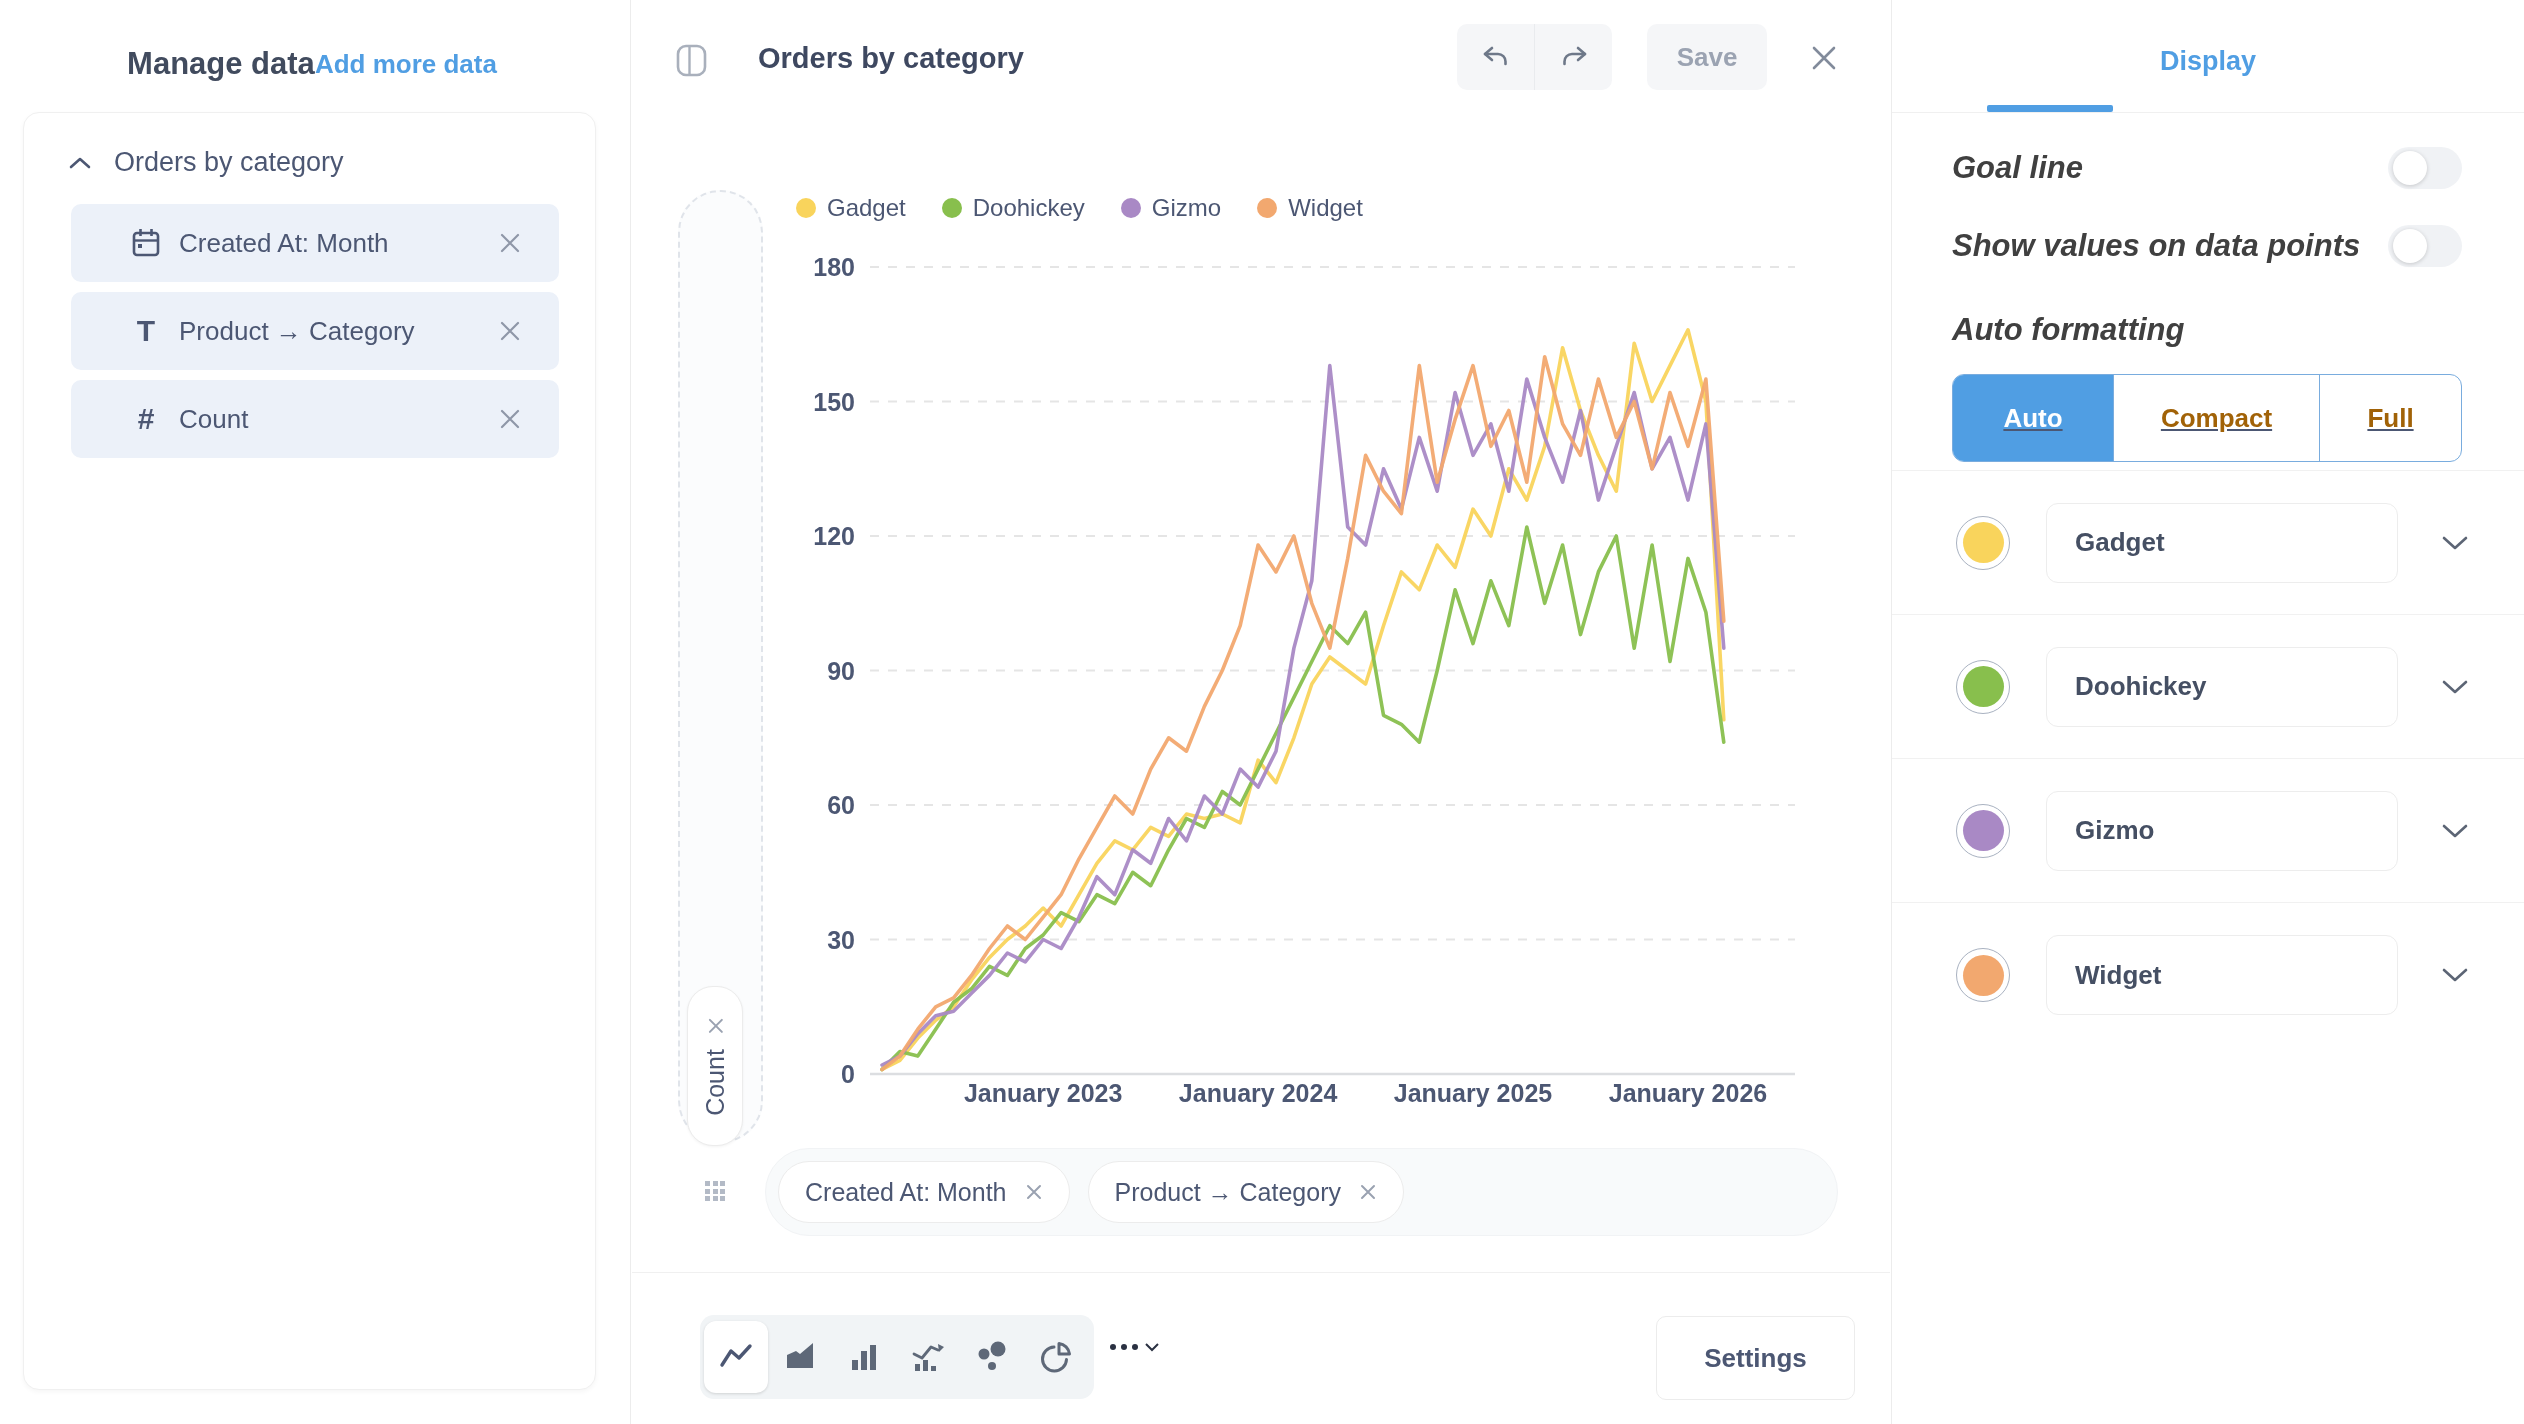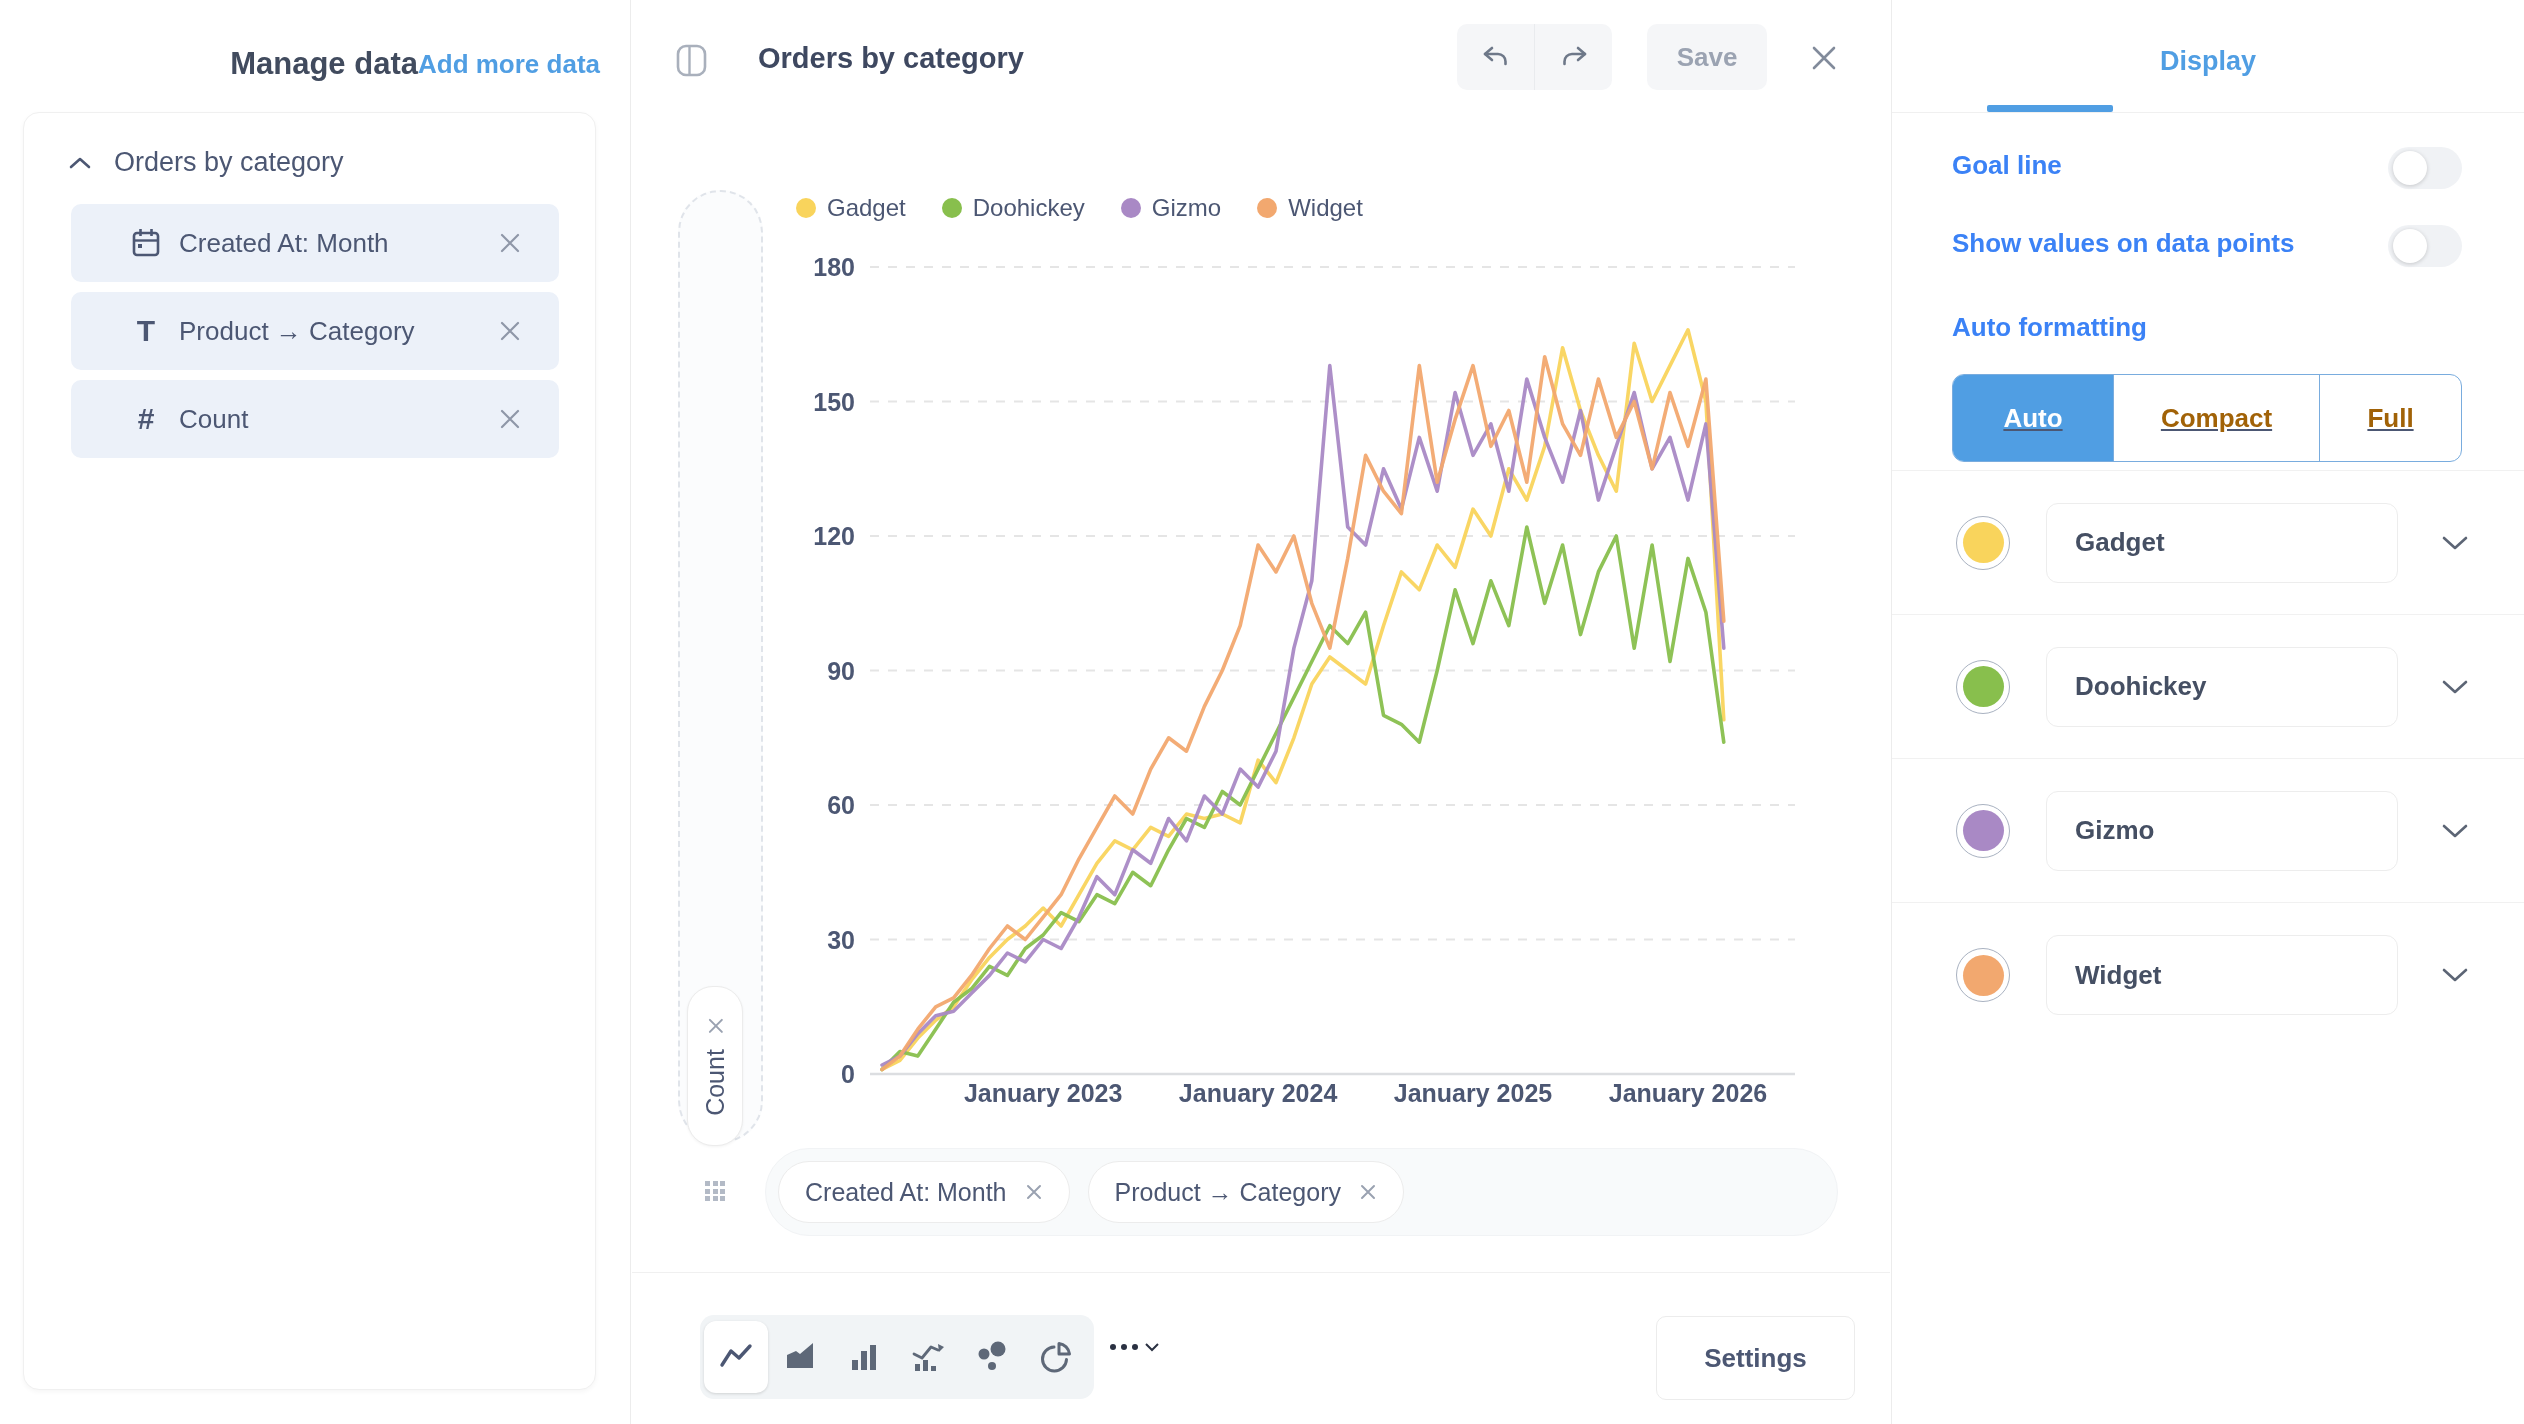--- a/index.html
+++ b/index.html
@@ -1,20 +1,20 @@
 <!DOCTYPE html>
 <html><head>
 <meta charset="utf-8">
 <style>
   * { margin:0; padding:0; box-sizing:border-box; }
   html,body { width:2524px; height:1424px; background:#fff; font-family:"Liberation Sans", sans-serif; color:#4C5773; overflow:hidden; }
 
   
   #left-sidebar { position:absolute; left:0; top:0; width:631px; height:1424px; background:#fff; border-right:1px solid #ECECEC; }
-  .sidebar-header { position:absolute; left:24px; right:30px; top:38px; height:52px; display:flex; align-items:center; justify-content:flex-end; }
+  .sidebar-header { position:absolute; left:24px; right:30px; top:38px; height:52px; display:flex; align-items:center; justify-content:center; }
   .sidebar-title { font-size:31px; font-weight:700; color:#414B5E; }
   .add-more { font-size:26px; font-weight:700; color:#509EE3; cursor:pointer; }
   .dataset-card { position:absolute; left:23px; top:112px; width:573px; height:1278px; background:#fff; border:1px solid #F0F0F0; border-radius:16px; box-shadow:0 2px 5px rgba(0,0,0,0.04); }
   .card-header { display:flex; align-items:center; gap:22px; margin:34px 0 26px 44px; }
   .card-header .title { font-size:27px; color:#4C5773; }
   .field-pill { position:relative; margin:0 0 10px 47px; width:488px; height:78px; background:#ECF1F9; border-radius:10px; display:flex; align-items:center; padding-left:58px; cursor:pointer; }
   .field-pill .f-icon { width:34px; display:flex; justify-content:center; margin-right:16px; color:#4C5773; font-weight:700; }
   .field-pill .f-label { font-size:26px; color:#4C5773; }
   .pill-x { position:absolute; right:36px; top:50%; transform:translateY(-50%); width:26px; height:26px; cursor:pointer; }
 
@@ -59,21 +59,21 @@
   .more-dots span { width:6px; height:6px; border-radius:50%; background:#2A3142; }
   .settings-btn { position:absolute; left:1024px; top:1316px; width:199px; height:84px; background:#fff; border:1.5px solid #ECECEC; border-radius:10px; font-size:26px; font-weight:700; color:#4C5773; font-family:inherit; cursor:pointer; }
 
   
   #right-panel { position:absolute; left:1891px; top:0; width:633px; height:1424px; background:#fff; border-left:1px solid #ECECEC; }
   .tabs { position:relative; height:113px; border-bottom:1px solid #F0F0F0; display:flex; }
   .tab { flex:1; display:flex; align-items:center; justify-content:center; font-size:27px; font-weight:700; color:#414B5E; cursor:pointer; padding-top:10px; }
   .tab.active { color:#509EE3; }
   .tab-underline { position:absolute; left:calc(25% - 63px); bottom:0; width:126px; height:7px; background:#509EE3; border-radius:2px; }
 
-  .panel-row-label { position:absolute; left:60px; font-size:26px; font-weight:700; color:#3b82f6; }
+  .panel-row-label { position:absolute; left:60px; font-size:31px; font-weight:700; color:#404040;font-style:italic; }
   .toggle { position:absolute; right:62px; width:74px; height:42px; border-radius:21px; background:#F0F2F5; cursor:pointer; }
   .toggle .knob { position:absolute; left:5px; top:4px; width:34px; height:34px; border-radius:50%; background:#fff; box-shadow:0 1px 4px rgba(0,0,0,0.18); }
 
   .segmented { position:absolute; left:60px; top:374px; width:510px; height:88px; border:1.5px solid #79ACDE; border-radius:12px; display:flex; overflow:hidden; background:#fff;text-decoration:underline; }
   .segment { display:flex; align-items:center; justify-content:center; font-size:26px; font-weight:700; color:#a16207; cursor:pointer; border-left:1.5px solid #79ACDE; }
   .segment:first-child { border-left:none; }
   .segment.active { background:#509EE3; color:#fff; }
 
   .series-list { position:absolute; left:0; top:470px; width:633px; border-top:1px solid #F1F1F1; }
   .series-row { height:144px; display:flex; align-items:center; padding-left:64px; border-bottom:1px solid #F1F1F1; }

